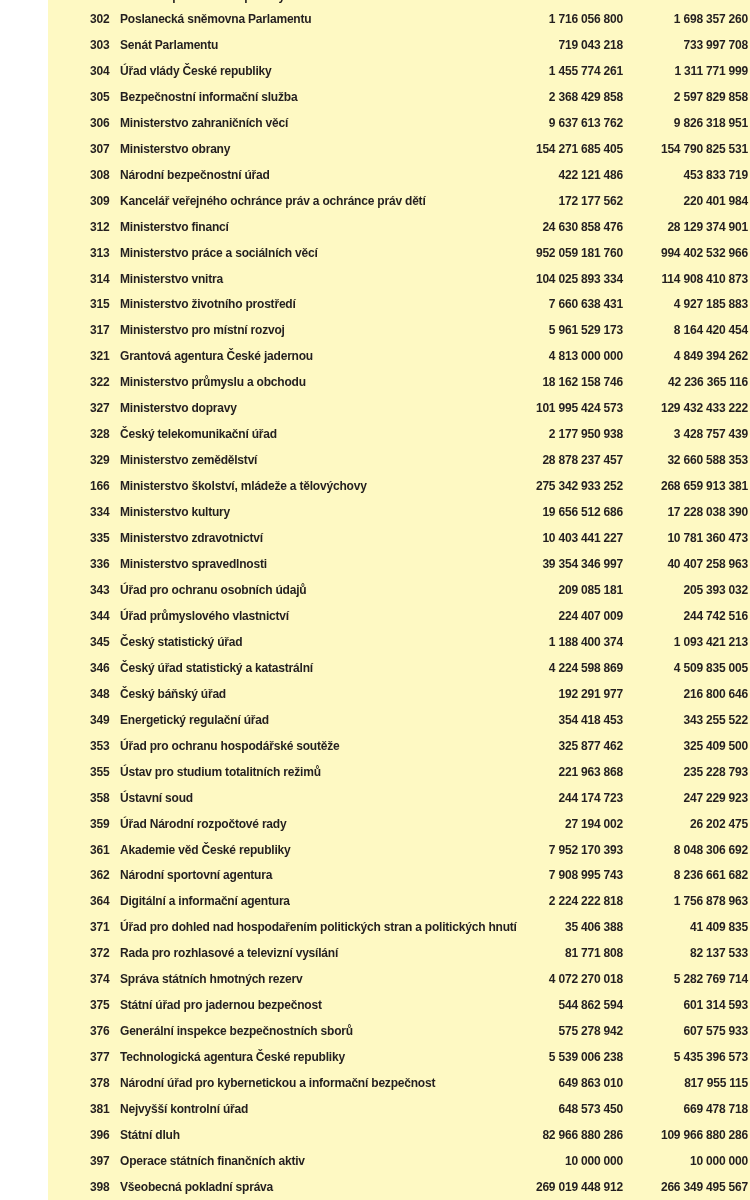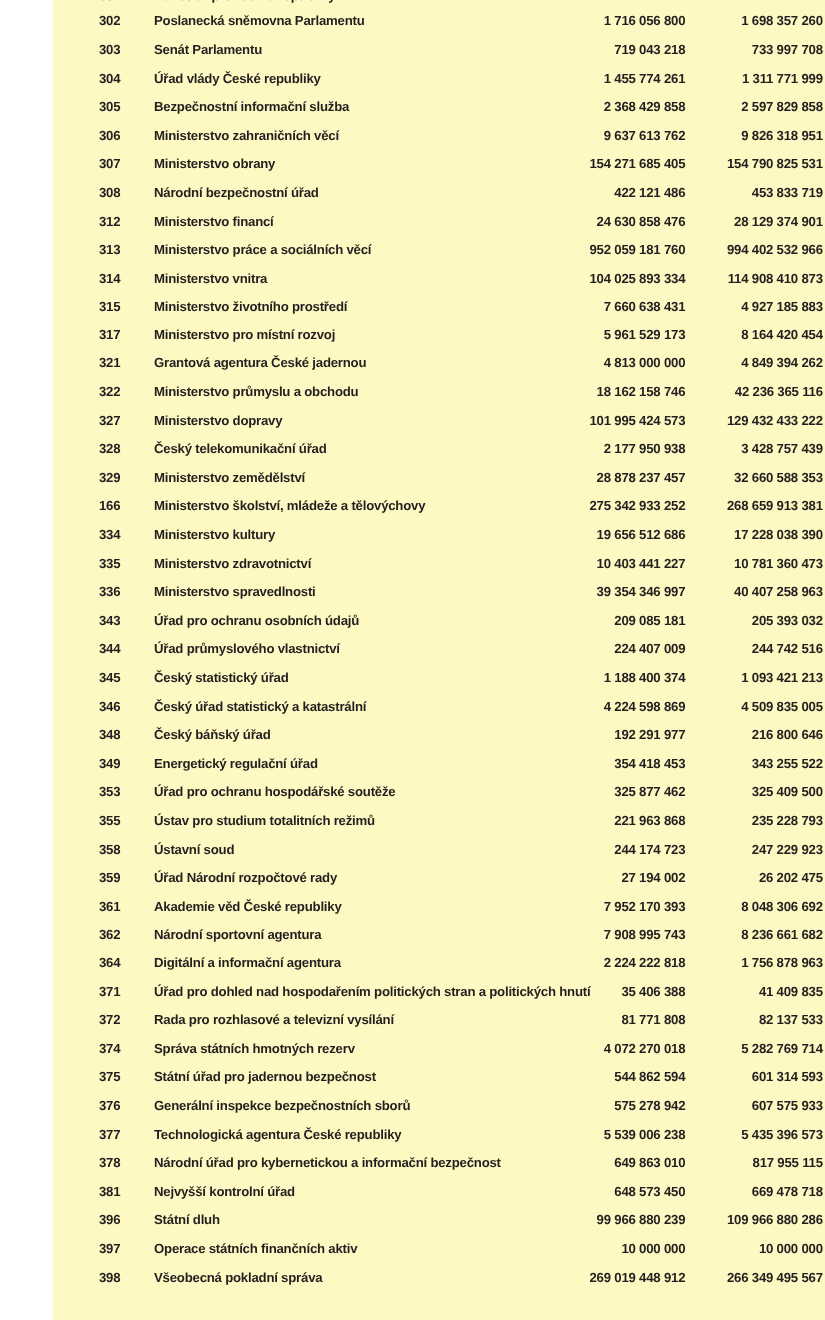--- a/index.html
+++ b/index.html
@@ -42,21 +42,21 @@
   .row .cell {
     position: absolute;
     top: 0;
     height: 100%;
     line-height: 26px;
     font-size: 12px;
     letter-spacing: -0.2px;
     white-space: nowrap;
   }
   .cell.chapter { left: 42px; }
-  .cell.name    { left: 92px; }
+  .cell.name    { left: 72px; }
   .cell.val     { text-align: right; }
   .cell.val1    { right: 127px; }
   .cell.val2    { right: 2px; }
 </style>
 </head>
 <body>
 
 <div class="page">
 
   <div class="partial-row">
@@ -111,20 +111,26 @@
     <span class="cell val val2">154 790 825 531</span>
   </div>
 
   <div class="row">
     <span class="cell chapter">308</span>
     <span class="cell name">Národní bezpečnostní úřad</span>
     <span class="cell val val1">422 121 486</span>
     <span class="cell val val2">453 833 719</span>
   </div>
 
+  <div class="row">
+    <span class="cell chapter">309</span>
+    <span class="cell name">Kancelář veřejného ochránce práv a ochránce práv dětí</span>
+    <span class="cell val val1">172 177 562</span>
+    <span class="cell val val2">220 401 984</span>
+  </div>
 
   <div class="row">
     <span class="cell chapter">312</span>
     <span class="cell name">Ministerstvo financí</span>
     <span class="cell val val1">24 630 858 476</span>
     <span class="cell val val2">28 129 374 901</span>
   </div>
 
   <div class="row">
     <span class="cell chapter">313</span>
@@ -360,21 +366,21 @@
   <div class="row">
     <span class="cell chapter">381</span>
     <span class="cell name">Nejvyšší kontrolní úřad</span>
     <span class="cell val val1">648 573 450</span>
     <span class="cell val val2">669 478 718</span>
   </div>
 
   <div class="row">
     <span class="cell chapter">396</span>
     <span class="cell name">Státní dluh</span>
-    <span class="cell val val1">99 966 880 239</span>
+    <span class="cell val val1">82 966 880 286</span>
     <span class="cell val val2">109 966 880 286</span>
   </div>
 
   <div class="row">
     <span class="cell chapter">397</span>
     <span class="cell name">Operace státních finančních aktiv</span>
     <span class="cell val val1">10 000 000</span>
     <span class="cell val val2">10 000 000</span>
   </div>
 

